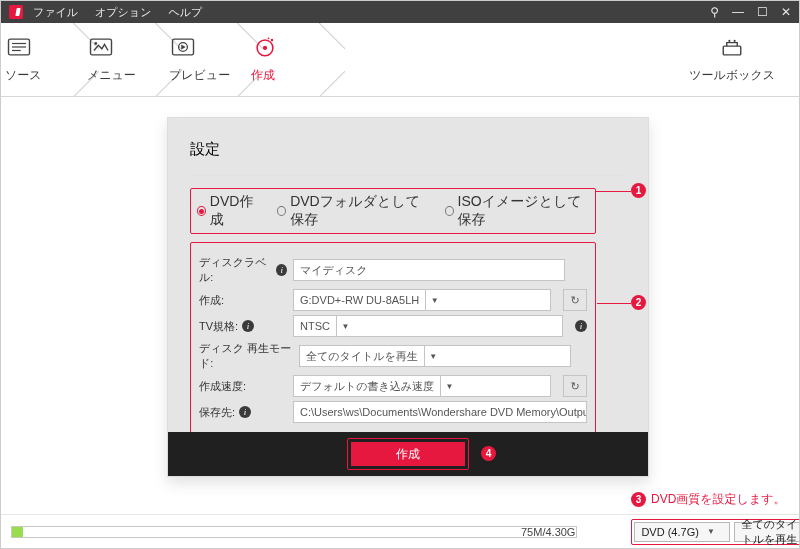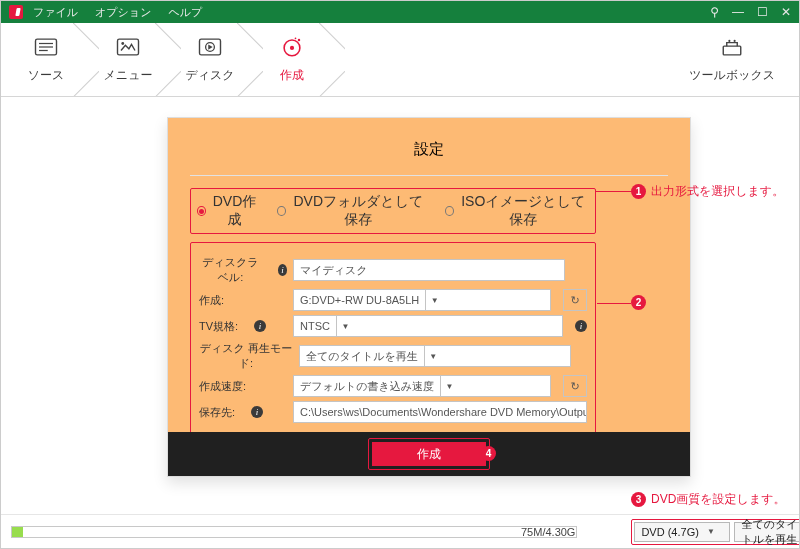--- a/index.html
+++ b/index.html
@@ -1,50 +1,50 @@
 <!DOCTYPE html>
 <html><head>
 <meta charset="utf-8">
 <style>
 * { box-sizing: border-box; margin: 0; padding: 0; font-family: "Yu Gothic UI", "Hiragino Sans", Meiryo, sans-serif; }
 body { width: 800px; height: 549px; background: #fff; position: relative; overflow: hidden; border: 1px solid #ccc; }
 
 
-.titlebar { height: 22px; background: #15803d; color: #e8e8e8; display: flex; align-items: center; font-size: 11px; padding: 0 8px; }
+.titlebar { height: 22px; background: #404040; color: #e8e8e8; display: flex; align-items: center; font-size: 11px; padding: 0 8px; }
 .titlebar .app-icon { width: 14px; height: 14px; background: #e6183f; border-radius: 2px; position: relative; margin-right: 10px; }
 .titlebar .app-icon::after { content: ""; position: absolute; right: 3px; top: 3px; width: 4px; height: 8px; background: #fff; border-radius: 1px; transform: skewX(-10deg); }
 .titlebar .menus span { margin-right: 14px; cursor: pointer; }
 .titlebar .spacer { flex: 1; }
 .titlebar .winctl span { margin-left: 10px; cursor: pointer; font-size: 12px; }
 
 
 .tabs { height: 74px; background: #fff; border-bottom: 1px solid #d6d6d6; display: flex; align-items: stretch; padding-left: 4px; position: relative; }
-.tab { width: 82px; position: relative; display: flex; flex-direction: column; align-items: center; justify-content: center; gap: 8px; color: #3a3a3a; font-size: 12px; cursor: pointer; }
+.tab { width: 82px; position: relative; display: flex; flex-direction: column; justify-content: center; gap: 8px; color: #3a3a3a; font-size: 12px; cursor: pointer; }
 .tab svg { width: 28px; height: 24px; }
 .tab.active { color: #e6183f; }
 .chevron { position: absolute; right: -12px; top: 0; height: 100%; width: 26px; overflow: hidden; pointer-events: none; }
 .chevron::before { content: ""; position: absolute; left: -26px; top: 50%; width: 52px; height: 52px; transform: translateY(-50%) rotate(45deg); border-top: 1px solid #cfcfcf; border-right: 1px solid #cfcfcf; background: #fff; }
 .toolbox { position: absolute; right: 24px; top: 0; bottom: 0; display: flex; flex-direction: column; align-items: center; justify-content: center; gap: 8px; color: #3a3a3a; font-size: 12px; cursor: pointer; }
 .toolbox svg { width: 28px; height: 24px; }
 
 
-.stage { position: absolute; left: 166px; top: 116px; width: 524px; height: 360px; background: #fdba74; border: 1px solid #ddd; box-shadow: 0 6px 14px rgba(0,0,0,0.12); text-align: center; }
+.stage { position: absolute; left: 166px; top: 116px; width: 482px; height: 360px; background: #e5e5e5; border: 1px solid #ddd; box-shadow: 0 6px 14px rgba(0,0,0,0.12); }
 .stage .inner { padding: 22px 22px 0 22px; }
 .stage h2 { font-size: 15px; font-weight: normal; margin-bottom: 16px; }
 .stage .hr { height: 1px; background: #e2e2e2; margin-bottom: 12px; }
 
 .radios { border: 1.5px solid #e6183f; border-radius: 2px; padding: 4px 6px; display: flex; gap: 18px; font-size: 14px; color: #333; width: 406px; }
 .radio { display: flex; align-items: center; gap: 4px; cursor: pointer; }
 .rdot { width: 10px; height: 10px; border-radius: 50%; border: 1px solid #777; display: inline-flex; align-items: center; justify-content: center; }
 .rdot.on { border-color: #e6183f; }
 .rdot.on::after { content: ""; width: 5px; height: 5px; border-radius: 50%; background: #e6183f; }
 
 .formbox { border: 1.5px solid #e6183f; border-radius: 2px; margin-top: 8px; width: 406px; padding: 8px 8px; }
 .row { display: flex; align-items: center; font-size: 11px; color: #333; margin: 4px 0; gap: 6px; }
-.row .lab { width: 88px; display: flex; align-items: center; gap: 16px; }
+.row .lab { width: 88px; display: flex; align-items: center; gap: 4px; }
 .info { width: 12px; height: 12px; border-radius: 50%; background: #3a3a3a; color: #fff; font-size: 9px; display: inline-flex; align-items: center; justify-content: center; font-style: italic; font-family: serif; }
 .field { flex: 1; border: 1px solid #c4c4c4; height: 22px; display: flex; align-items: center; padding: 0 6px; background: #fff; color: #555; white-space: nowrap; overflow: hidden; }
 .dd { width: 18px; height: 22px; border-left: 1px solid #c4c4c4; margin: -1px -6px -1px 6px; display: flex; align-items: center; justify-content: center; color: #555; font-size: 8px; }
 .sq { width: 24px; height: 22px; border: 1px solid #c4c4c4; display: flex; align-items: center; justify-content: center; color: #555; font-size: 11px; cursor: pointer; margin-left: 6px; }
 .closed .row .field { max-width: 272px; }
 
 .actionbar { position: absolute; left: 0; right: 0; bottom: 0; height: 44px; background: #202020; display: flex; align-items: center; justify-content: center; }
 .createwrap { border: 1.5px solid #e6183f; padding: 3px; border-radius: 2px; }
 .createbtn { width: 114px; height: 24px; background: #e6183f; color: #fff; font-size: 12px; display: flex; align-items: center; justify-content: center; cursor: pointer; }
 
@@ -102,21 +102,21 @@
       </svg>
     <span>メニュー</span>
     <div class="chevron"></div>
   </div>
   <div class="tab">
     <svg viewBox="0 0 32 24">
         <rect x="4" y="3" width="24" height="18" rx="2" fill="none" stroke="#444" stroke-width="1.6"></rect>
         <circle cx="16" cy="12" r="5" fill="none" stroke="#444" stroke-width="1.5"></circle>
         <polygon points="14,9 14,15 19,12" fill="#444"></polygon>
       </svg>
-    <span>ディスク</span>
+    <span>プレビュー</span>
     <div class="chevron"></div>
   </div>
   <div class="tab active">
     <svg viewBox="0 0 32 24">
         <circle cx="16" cy="13" r="9" fill="none" stroke="#e6183f" stroke-width="1.8"></circle>
         <circle cx="16" cy="13" r="2.4" fill="#e6183f"></circle>
         <circle cx="24" cy="4" r="1.4" fill="#e6183f"></circle>
         <circle cx="20" cy="2" r="1" fill="#e6183f"></circle>
       </svg>
     <span>作成</span>
@@ -221,21 +221,20 @@
       <div class="createbtn">作成</div>
     </div>
   </div>
 </div>
 
 <div class="callout-line" style="left:594px; top:190px; width:36px;"></div>
 <div class="callout-line" style="left:596px; top:302px; width:34px;"></div>
 
 <div class="cal" style="left:630px; top:182px;">
     <span class="badge">1</span>
-    <span>出力形式を選択します。</span>
   </div>
 <div class="cal" style="left:630px; top:294px;">
     <span class="badge">2</span>
   </div>
 <div class="cal" style="left:480px; top:445px;">
     <span class="badge">4</span>
   </div>
 <div class="cal" style="left:630px; top:490px;">
     <span class="badge">3</span>
     <span>DVD画質を設定します。</span>

